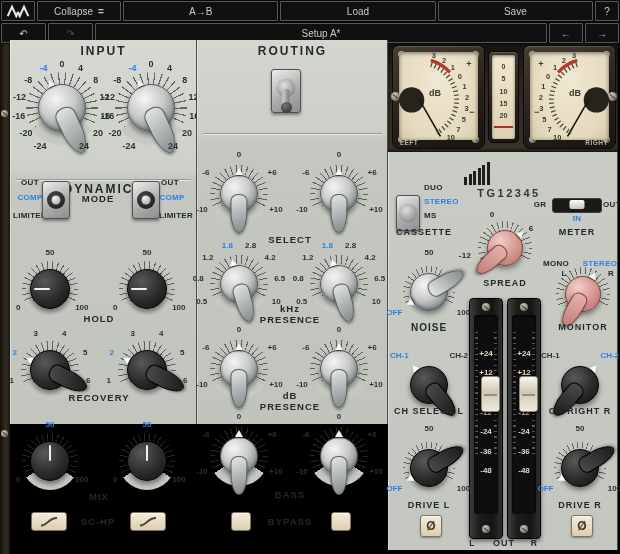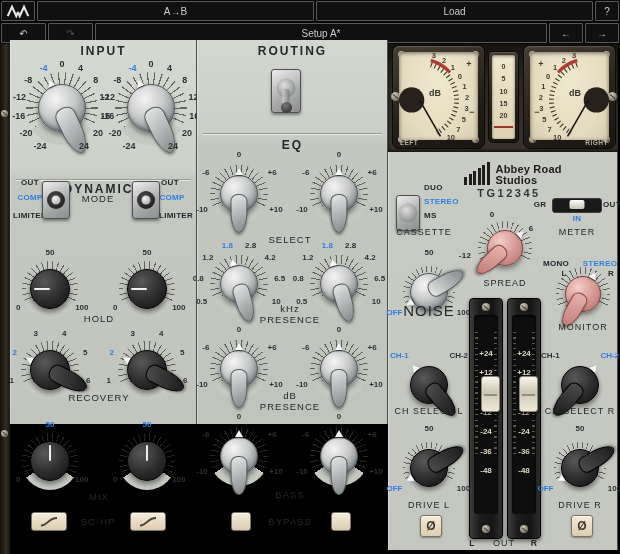--- a/index.html
+++ b/index.html
@@ -13,21 +13,21 @@
   .tbtn.dim{color:#555;}
   .grow{flex:1;}
   
   .rail{position:absolute;left:0;top:44px;width:10px;height:510px;background:linear-gradient(90deg,#131009,#332d22 60%,#1b1712);}
   .panel{position:absolute;top:40px;height:384px;box-shadow:inset 1px 0 0 rgba(255,255,255,.35), inset -1px 0 0 rgba(60,62,56,.9);}
   .panel-left{left:10px;width:187px;background:linear-gradient(180deg,#d6d9d2 0,#cdd1c9 128px,#c4c8c0 140px,#c1c5bd 100%);}
   .panel-mid{left:197px;width:191px;background:linear-gradient(180deg,#d4d7d0 0,#cbcfc7 92px,#c3c7bf 104px,#c0c4bc 100%);}
   .panel-right{left:388px;top:44px;height:506px;width:230px;background:linear-gradient(180deg,#c9cdc5 0,#c3c7bf 100%);}
   .divider{position:absolute;height:1px;background:#989b92;box-shadow:0 1px 0 #e6e8e2;}
   .ptitle{position:absolute;left:0;right:0;text-align:center;font-size:12px;font-weight:800;letter-spacing:2px;color:#25282b;}
-  .plabel{position:absolute;transform:translate(-50%,-50%);font-size:9.5px;font-weight:400;letter-spacing:1px;color:#25282b;white-space:nowrap;}
+  .plabel{position:absolute;transform:translate(-50%,-50%);font-size:9.5px;font-weight:700;letter-spacing:1px;color:#25282b;white-space:nowrap;}
   .opt{position:absolute;transform:translate(-50%,-50%);font-size:8px;font-weight:700;color:#25282b;white-space:nowrap;letter-spacing:.3px;}
   .optblock{position:absolute;font-size:8.5px;font-weight:700;color:#25282b;line-height:14.5px;white-space:nowrap;letter-spacing:.3px;}
   .optblock.tight{line-height:14px;font-size:8px;}
   .hl{color:#2f7fe3 !important;}
   
   .knob{position:absolute;transform:translate(-50%,-50%);}
   .k-input{width:100px;height:100px;--body:46px;--ring:72px;}
   .k-eq{width:84px;height:84px;--body:36px;--ring:58px;}
   .k-sm{width:80px;height:80px;--body:38px;--ring:56px;}
   .k-rec{width:86px;height:86px;--body:38px;--ring:58px;}
@@ -96,25 +96,32 @@
 
 <div class="plugin">
 
   <div class="toolbar">
     <div class="trow trow1">
       <div class="tbtn" style="width:32px">
         <svg width="24" height="14" viewBox="0 0 28 16">
             <path d="M2 14 L7 3 L12 14 L14 9 M14 9 L16 14 L21 3 L26 14" fill="none" stroke="#e8e8e8" stroke-width="2.4"></path>
           </svg>
       </div>
+      <div class="tbtn" style="width:82px">
+        <span>Collapse</span>
+        <span style="font-weight:800">=</span>
+      </div>
       <div class="tbtn grow">
           <span>A→B</span>
         </div>
       <div class="tbtn grow">
           <span>Load</span>
+        </div>
+      <div class="tbtn grow">
+          <span>Save</span>
         </div>
       <div class="tbtn" style="width:22px">
           <span>?</span>
         </div>
     </div>
     <div class="trow trow2">
       <div class="tbtn" style="width:43px">
           <span>↶</span>
         </div>
       <div class="tbtn dim" style="width:43px">
@@ -291,21 +298,20 @@
 
   <div class="panel panel-mid">
     <div class="ptitle" style="top:4px">ROUTING</div>
 
     <div class="vswitch" style="left:74px;top:29px">
       <div class="ring"></div>
         <div class="stem"></div>
     </div>
 
     <div class="divider" style="left:6px;right:6px;top:93px"></div>
-    <div class="ptitle" style="top:98px">EQ</div>
 
     <div class="knob chicken grey k-eq" style="left:42px;top:154px;--a:0deg">
       <div class="ticks"></div>
         <div class="kbody"></div>
       <div class="spin">
           <div class="handle"></div>
           <div class="tip"></div>
         </div>
     <span class="slab" style="left: 6%; top: 67.8%;">-10</span>
         <span class="slab" style="left: 10.6%; top: 23.4%;">-6</span>
@@ -509,24 +515,20 @@
 
     <div class="abs" style="left:76px;top:118px;display:flex;align-items:flex-end;gap:6px">
       <div class="brandbars">
         <i style="height:8px"></i>
           <i style="height:11px"></i>
           <i style="height:14px"></i>
           <i style="height:17px"></i>
           <i style="height:20px"></i>
           <i style="height:23px"></i>
       </div>
-      <div class="brandtext">
-        <div>Abbey Road</div>
-        <div>Studios</div>
-      </div>
     </div>
     <span class="model" style="left:121px;top:149px">TG12345</span>
 
     <div class="vswitch" style="left:8px;top:151px;width:22px;height:34px">
       <div class="ring" style="top:50%"></div>
     </div>
     <div class="optblock tight" style="left:36px;top:137px">
       <div>DUO</div>
       <div class="hl">STEREO</div>
       <div>MS</div>
@@ -558,21 +560,21 @@
       <div class="ticks"></div>
         <div class="kbody"></div>
       <div class="spin">
           <div class="handle"></div>
           <div class="tip"></div>
         </div>
     <span class="slab hl" style="left: 8.9%; top: 73.7%;">OFF</span>
         <span class="slab" style="left: 50%; top: 2.5%;">50</span>
         <span class="slab" style="left: 91.1%; top: 73.7%;">100</span>
       </div>
-    <span class="plabel" style="left:41px;top:266px;font-size:15px">NOISE</span>
+    <span class="plabel" style="left:41px;top:283px;font-size:10px">NOISE</span>
 
     <div class="knob chicken pink k-mon" style="left:195px;top:250px;--a:30deg">
       <div class="ticks"></div>
         <div class="kbody"></div>
       <div class="spin">
           <div class="handle"></div>
           <div class="tip"></div>
         </div>
     </div>
     <span class="opt" style="left:168px;top:219px">MONO</span>
@@ -625,21 +627,21 @@
     <span class="plabel" style="left:41px;top:367px;font-size:9px">CH SELECT L</span>
     <div class="knob chicken black k-ch" style="left:192px;top:341px;--a:40deg">
       <div class="kbody"></div>
       <div class="spin">
           <div class="handle"></div>
           <div class="tip"></div>
         </div>
     <span class="slab" style="left: 14.6%; top: 14.6%;">CH-1</span>
         <span class="slab hl" style="left: 85.4%; top: 14.6%;">CH-2</span>
       </div>
-    <span class="plabel" style="left:192px;top:367px;font-size:9px">CH SELECT R</span>
+    <span class="plabel" style="left:192px;top:367px;font-size:9px">CH RIGHT R</span>
 
     <div class="knob chicken black k-ch" style="left:41px;top:424px;--a:-120deg">
       <div class="ticks"></div>
         <div class="kbody"></div>
       <div class="spin">
           <div class="handle"></div>
           <div class="tip"></div>
         </div>
     <span class="slab hl" style="left: 8.9%; top: 73.7%;">OFF</span>
         <span class="slab" style="left: 50%; top: 2.5%;">50</span>

